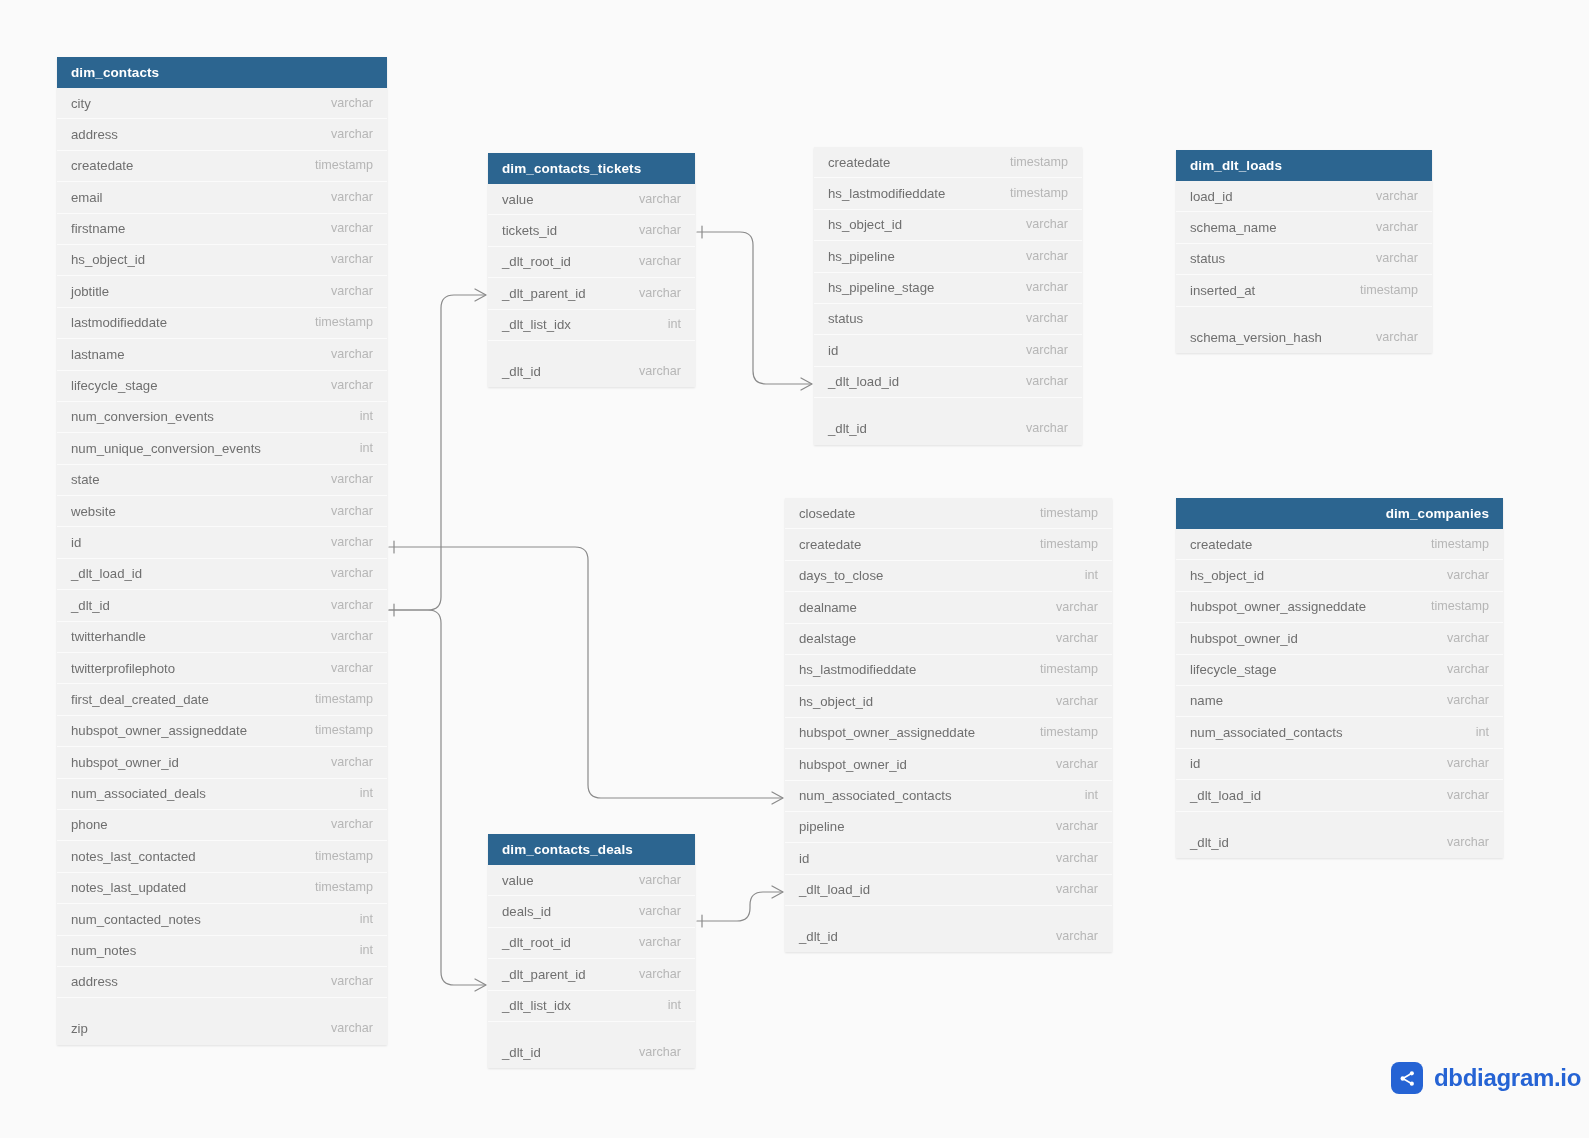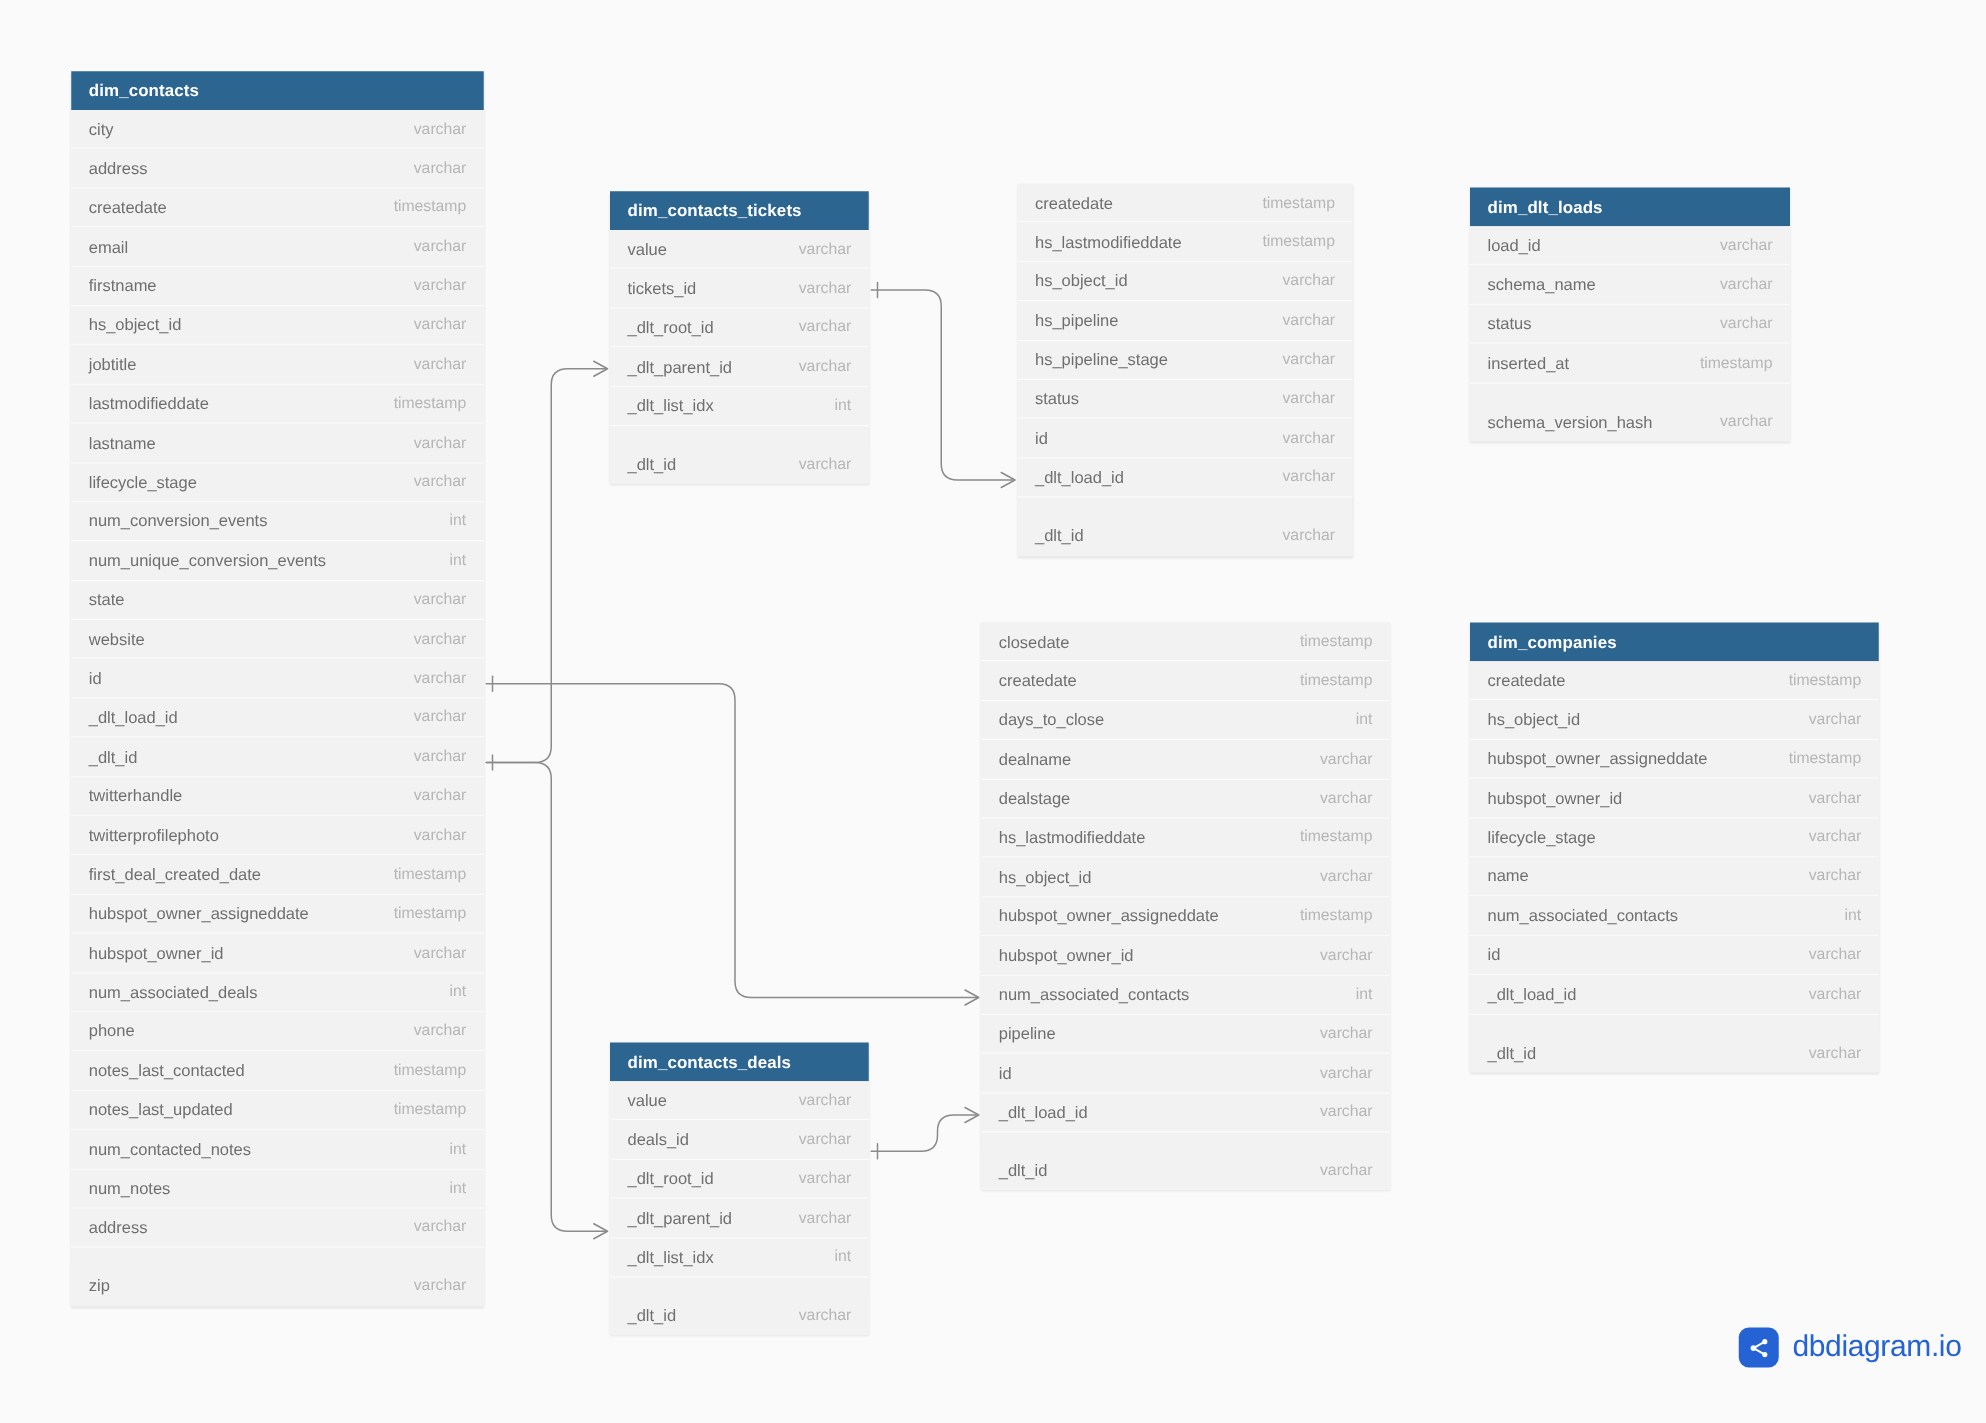--- a/index.html
+++ b/index.html
@@ -62,20 +62,21 @@
   }
 
   
   #brand {
     position: absolute;
     left: 1391px; top: 1062px;
     z-index: 3;
     display: flex;
     align-items: center;
     gap: 11px;
+    font-weight: bold;
   }
   #brand .logo-mark {
     width: 32px; height: 32px;
     border-radius: 8px;
     background: #2563d4;
     display: flex; align-items: center; justify-content: center;
   }
   #brand .brand-text {
     color: #2563d4;
     font-size: 24px;
@@ -385,21 +386,21 @@
         </div>
         <div class="field-row">
           <span class="field-name">_dlt_load_id</span>
           <span class="field-type">varchar</span>
         </div>
         <div class="field-row">
           <span class="field-name">_dlt_id</span>
           <span class="field-type">varchar</span>
         </div>
       </div>
-      <div class="table-card" style="left: 1176px; top: 498px; width: 327px;">
+      <div class="table-card" style="left: 1176px; top: 498px; width: 327px; text-align: right;">
         <div class="table-header">dim_companies</div>
         <div class="field-row">
           <span class="field-name">createdate</span>
           <span class="field-type">timestamp</span>
         </div>
         <div class="field-row">
           <span class="field-name">hs_object_id</span>
           <span class="field-type">varchar</span>
         </div>
         <div class="field-row">

